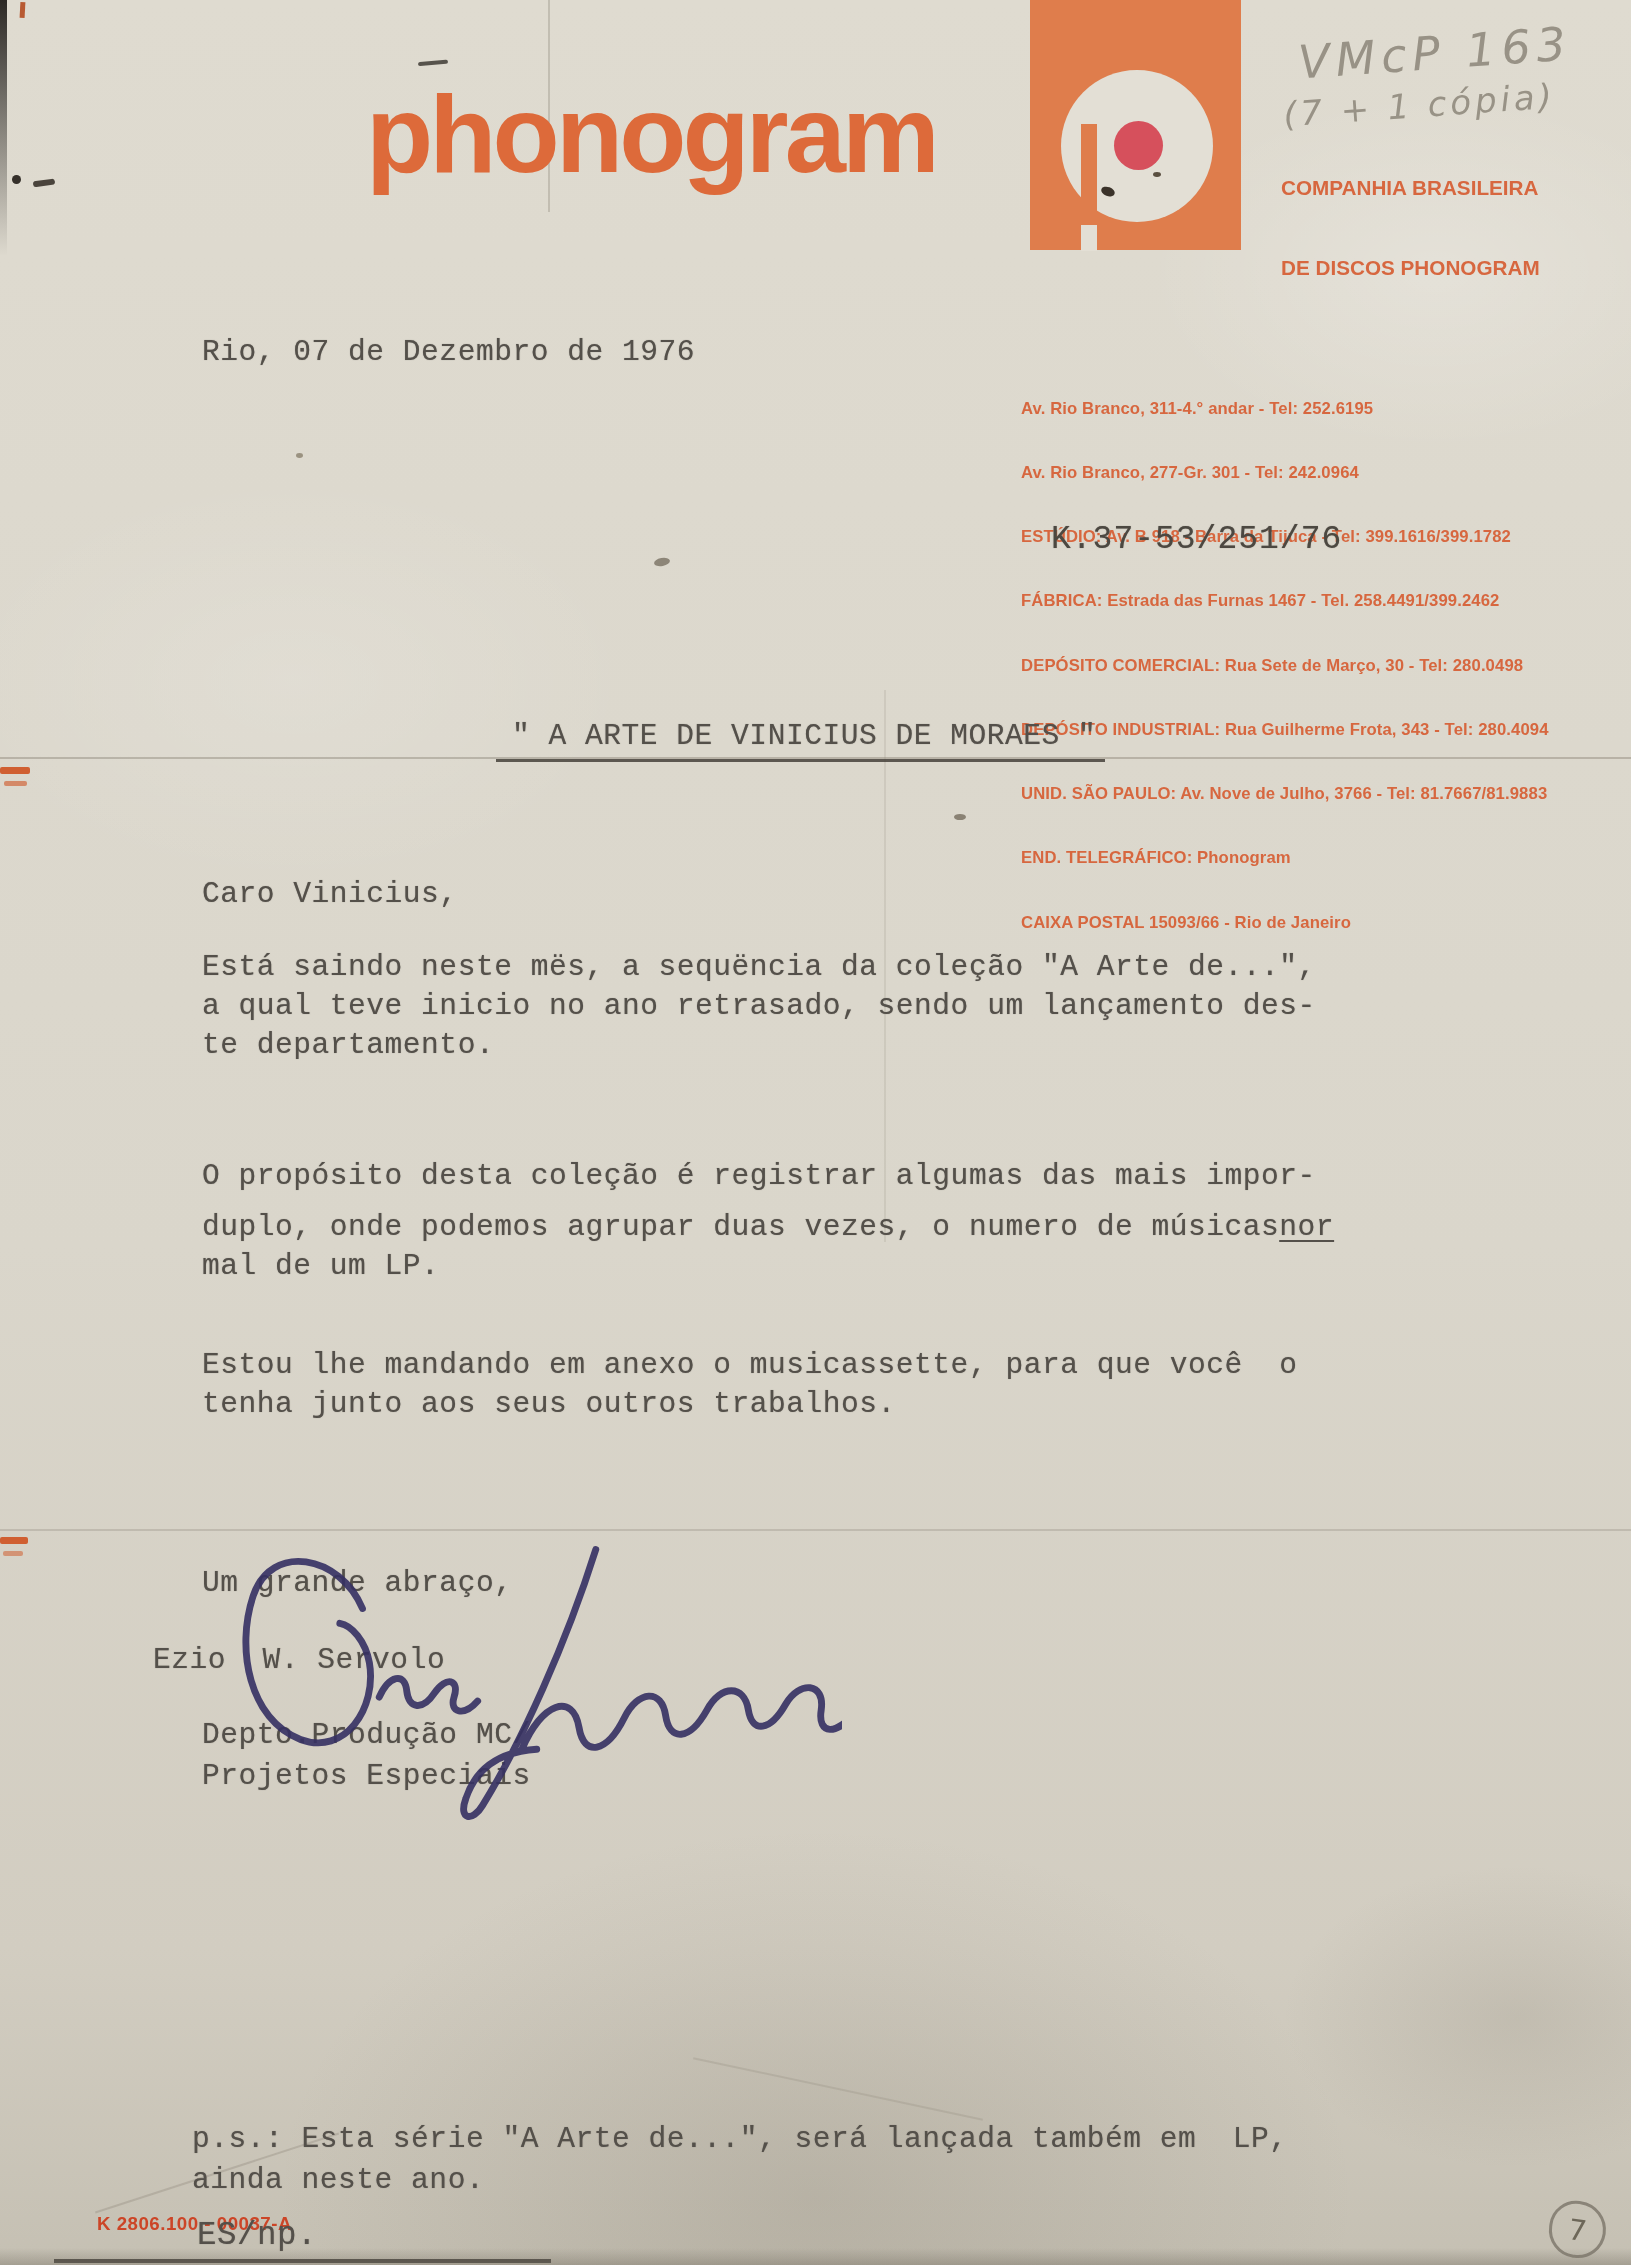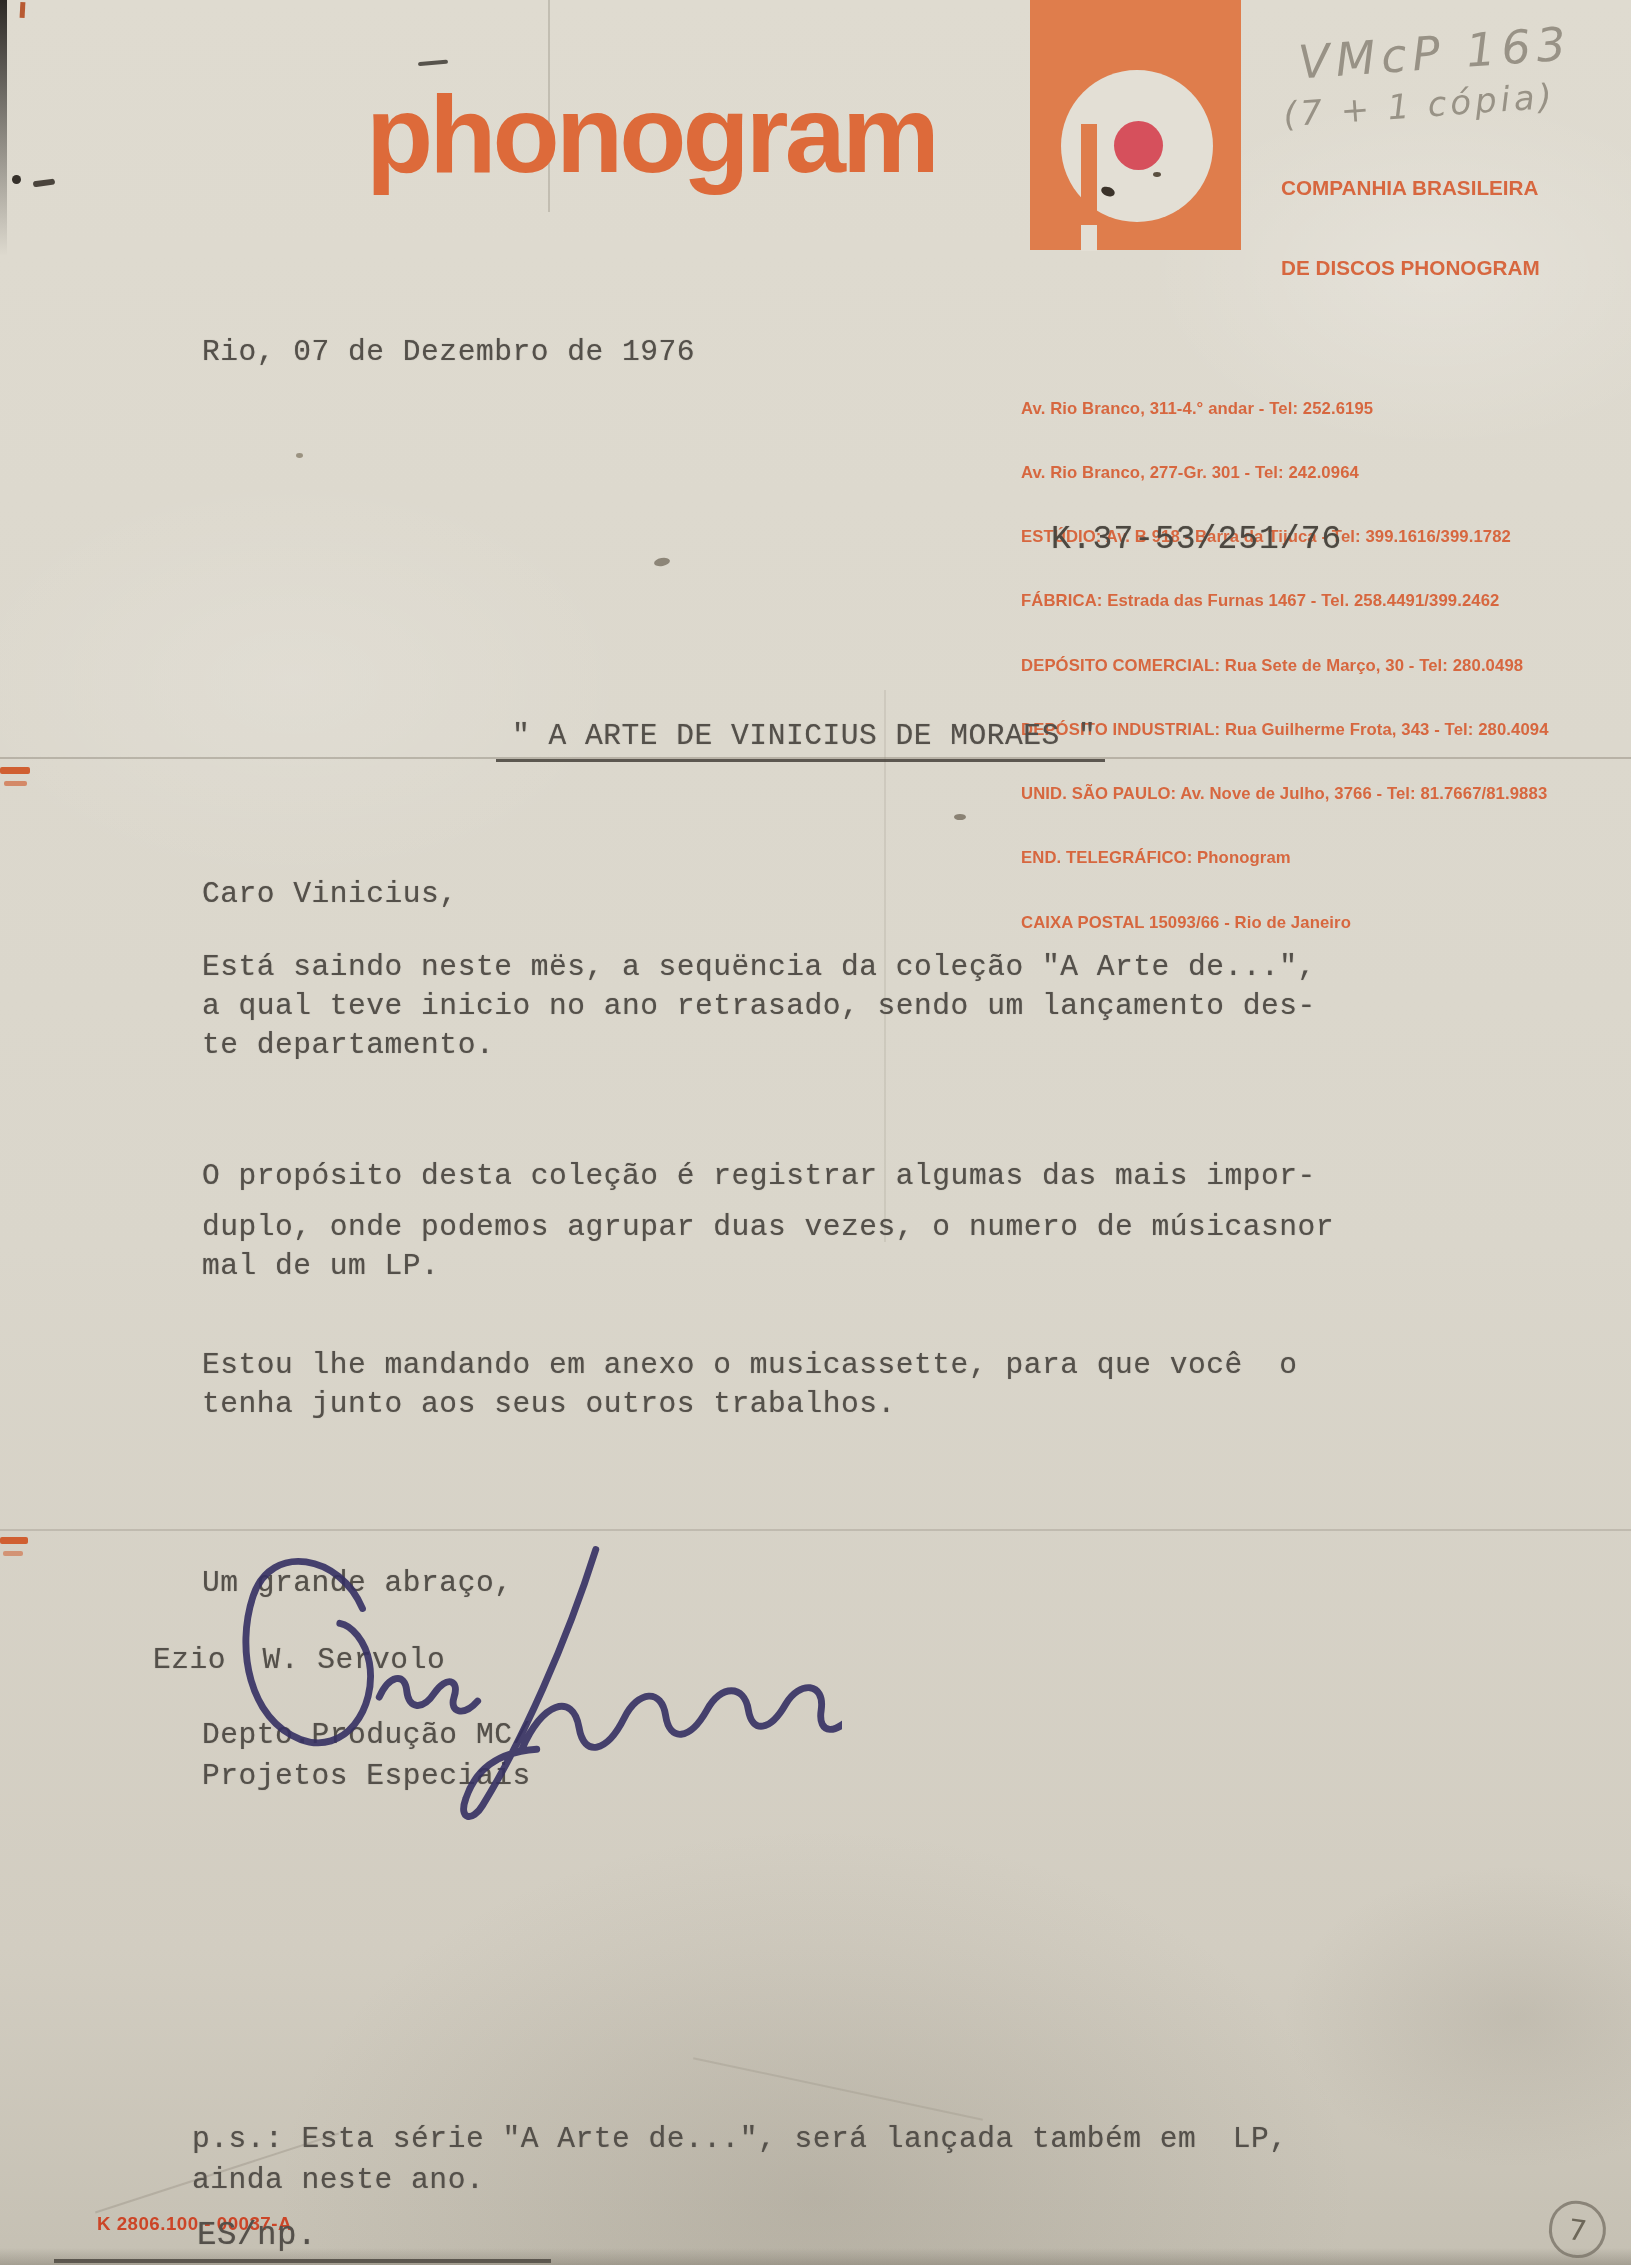--- a/index.html
+++ b/index.html
@@ -16,21 +16,21 @@
       radial-gradient(335px 217px at 93% 89%, rgba(118,110,96,.15), transparent 70%),
       linear-gradient(180deg,#dfdbd0 0%,#dad6cb 55%,#d2cdc1 86%,#c5c0b3 100%);
   }
   .abs{position:absolute;}
   
   .tw{
     position:absolute;font-family:"Liberation Mono","DejaVu Sans Mono",monospace;
     color:#54504a;white-space:pre;font-size:29.6px;line-height:39px;letter-spacing:0.5px;
     text-shadow:0 0 1px rgba(84,80,74,.55);z-index:3;
   }
-  .u{text-underline-offset:4.9px;}
+  .u{text-decoration:underline;text-underline-offset:4.9px;}
   
   .osans{
     position:absolute;font-family:"Liberation Sans","DejaVu Sans",sans-serif;
     font-weight:bold;color:#d7673f;z-index:3;white-space:pre;
   }
   .wordmark{
     left:366px;top:79px;font-size:110px;letter-spacing:-3.9px;color:#dd6a3a;
     font-weight:bold;line-height:1;
   }
   .addr{left:1021px;top:355px;font-size:16.7px;line-height:21.4px;letter-spacing:0.1px;}

